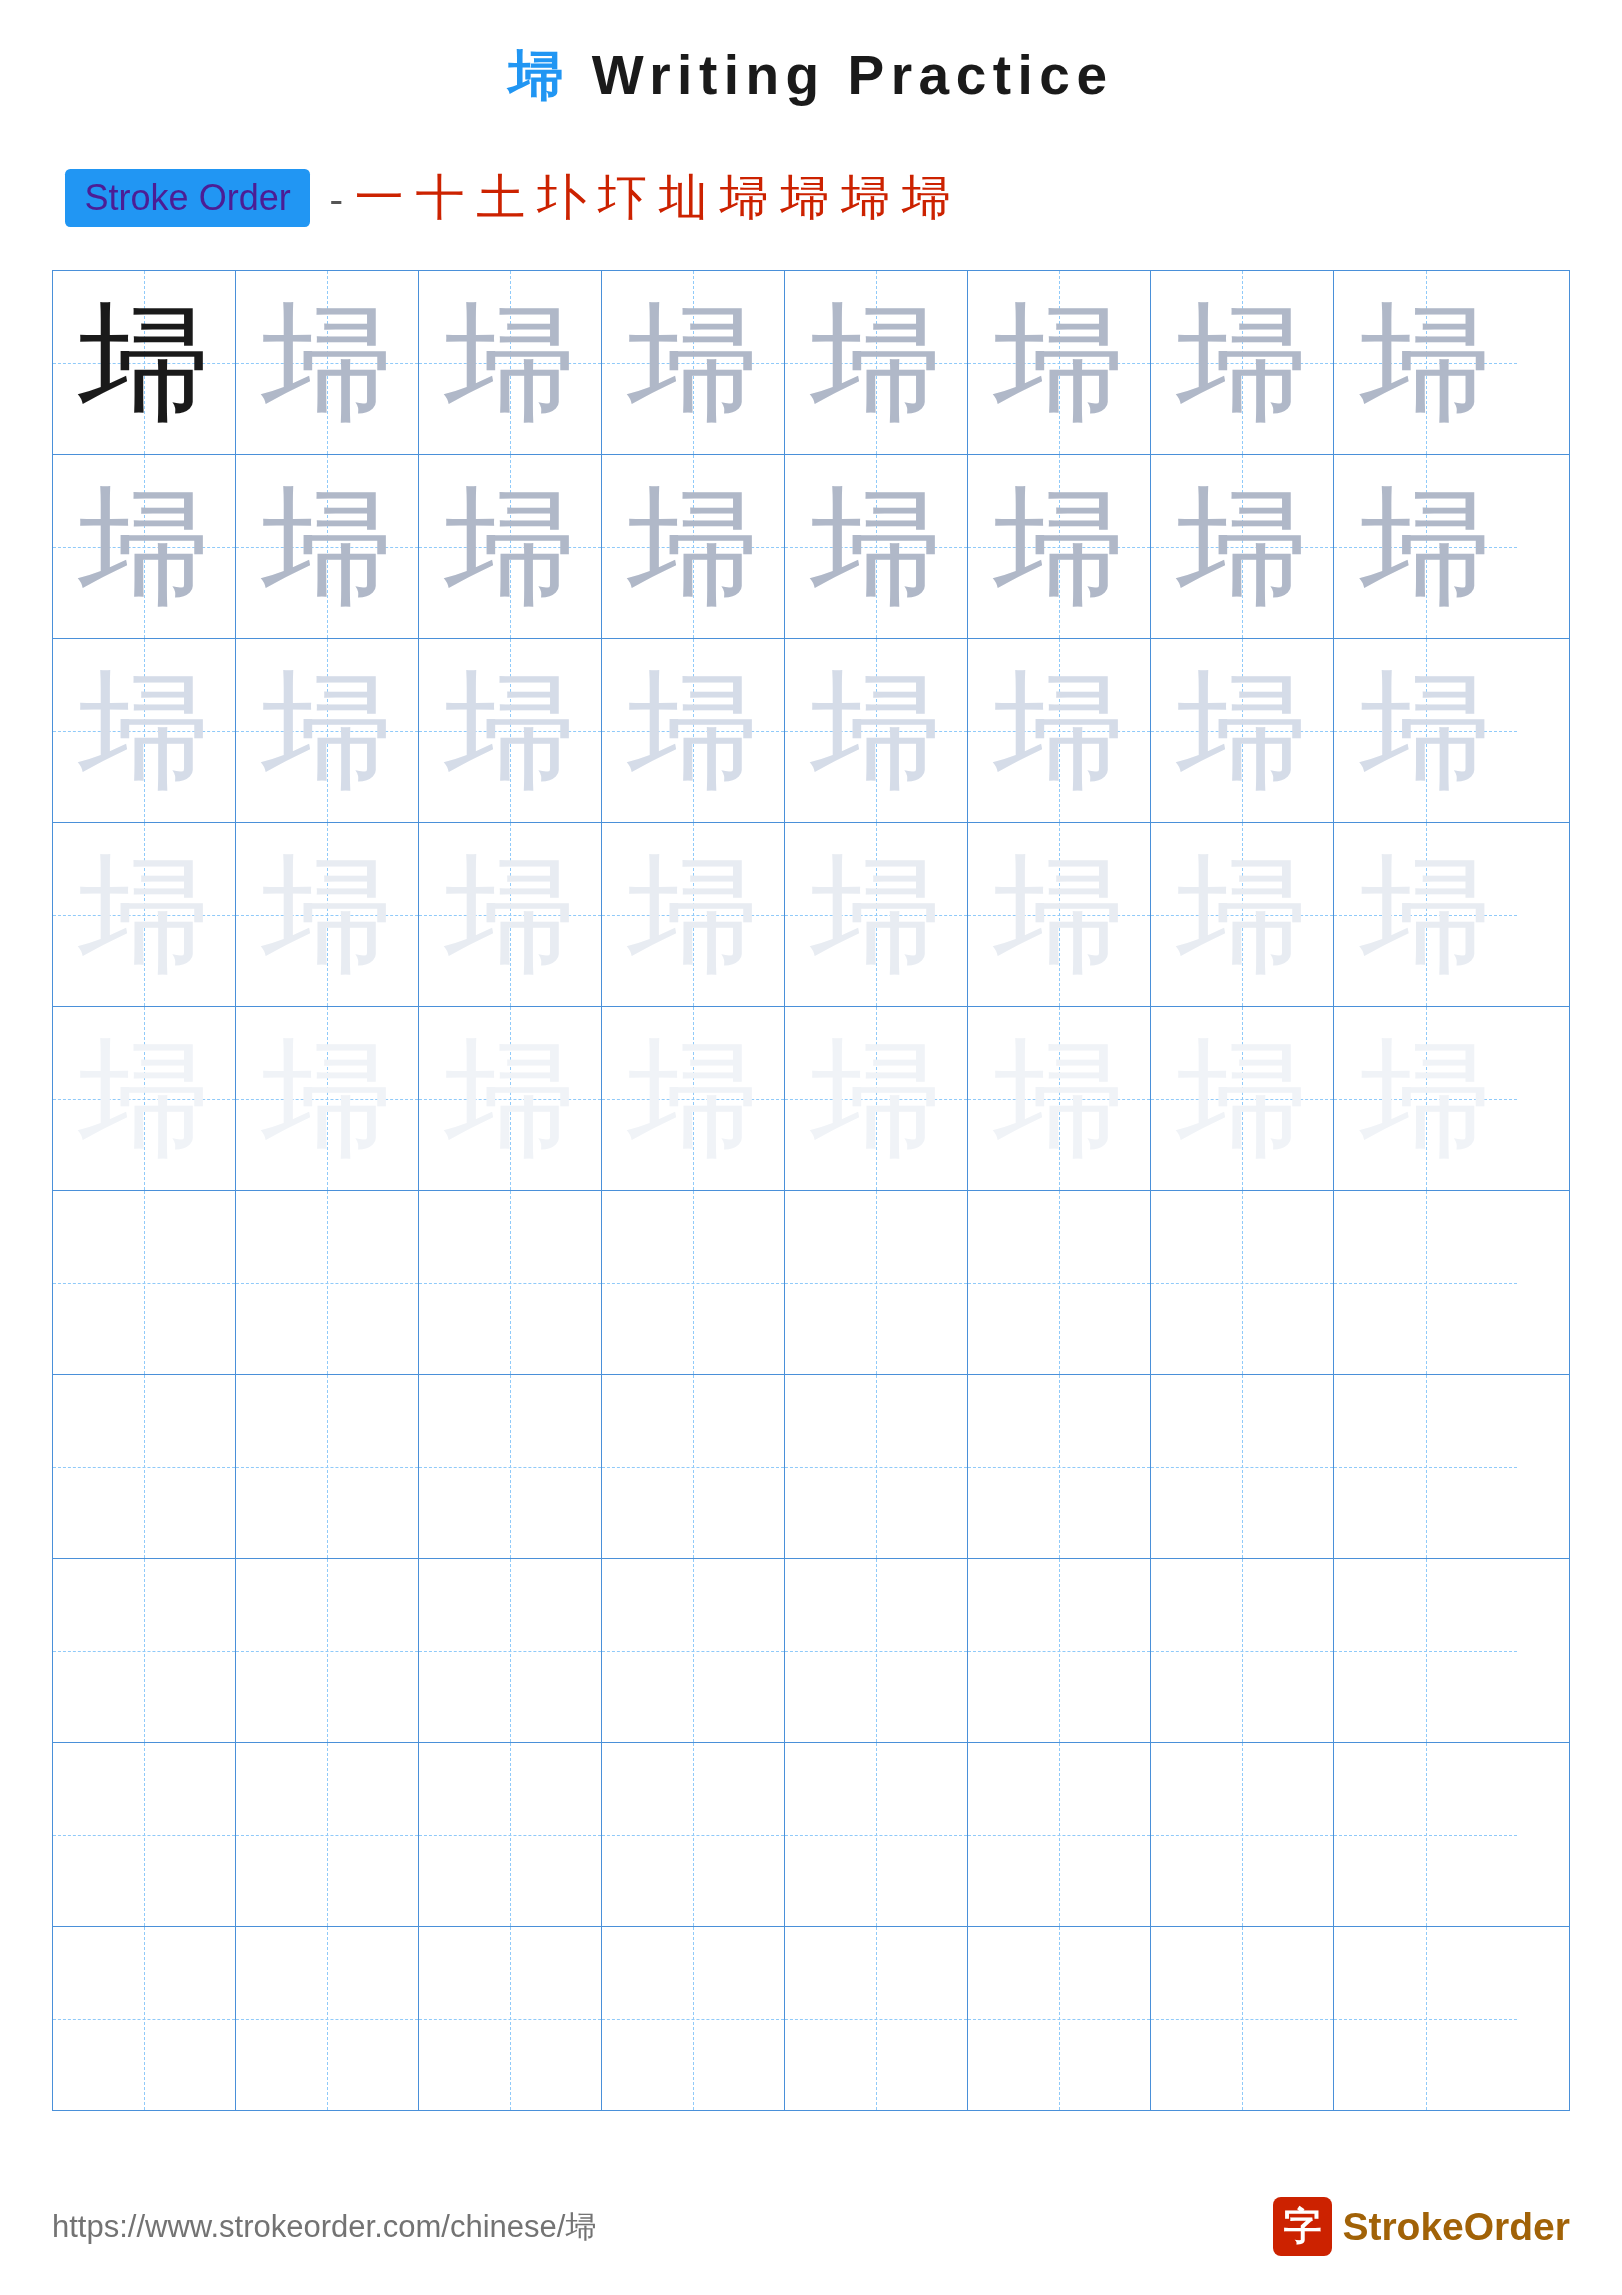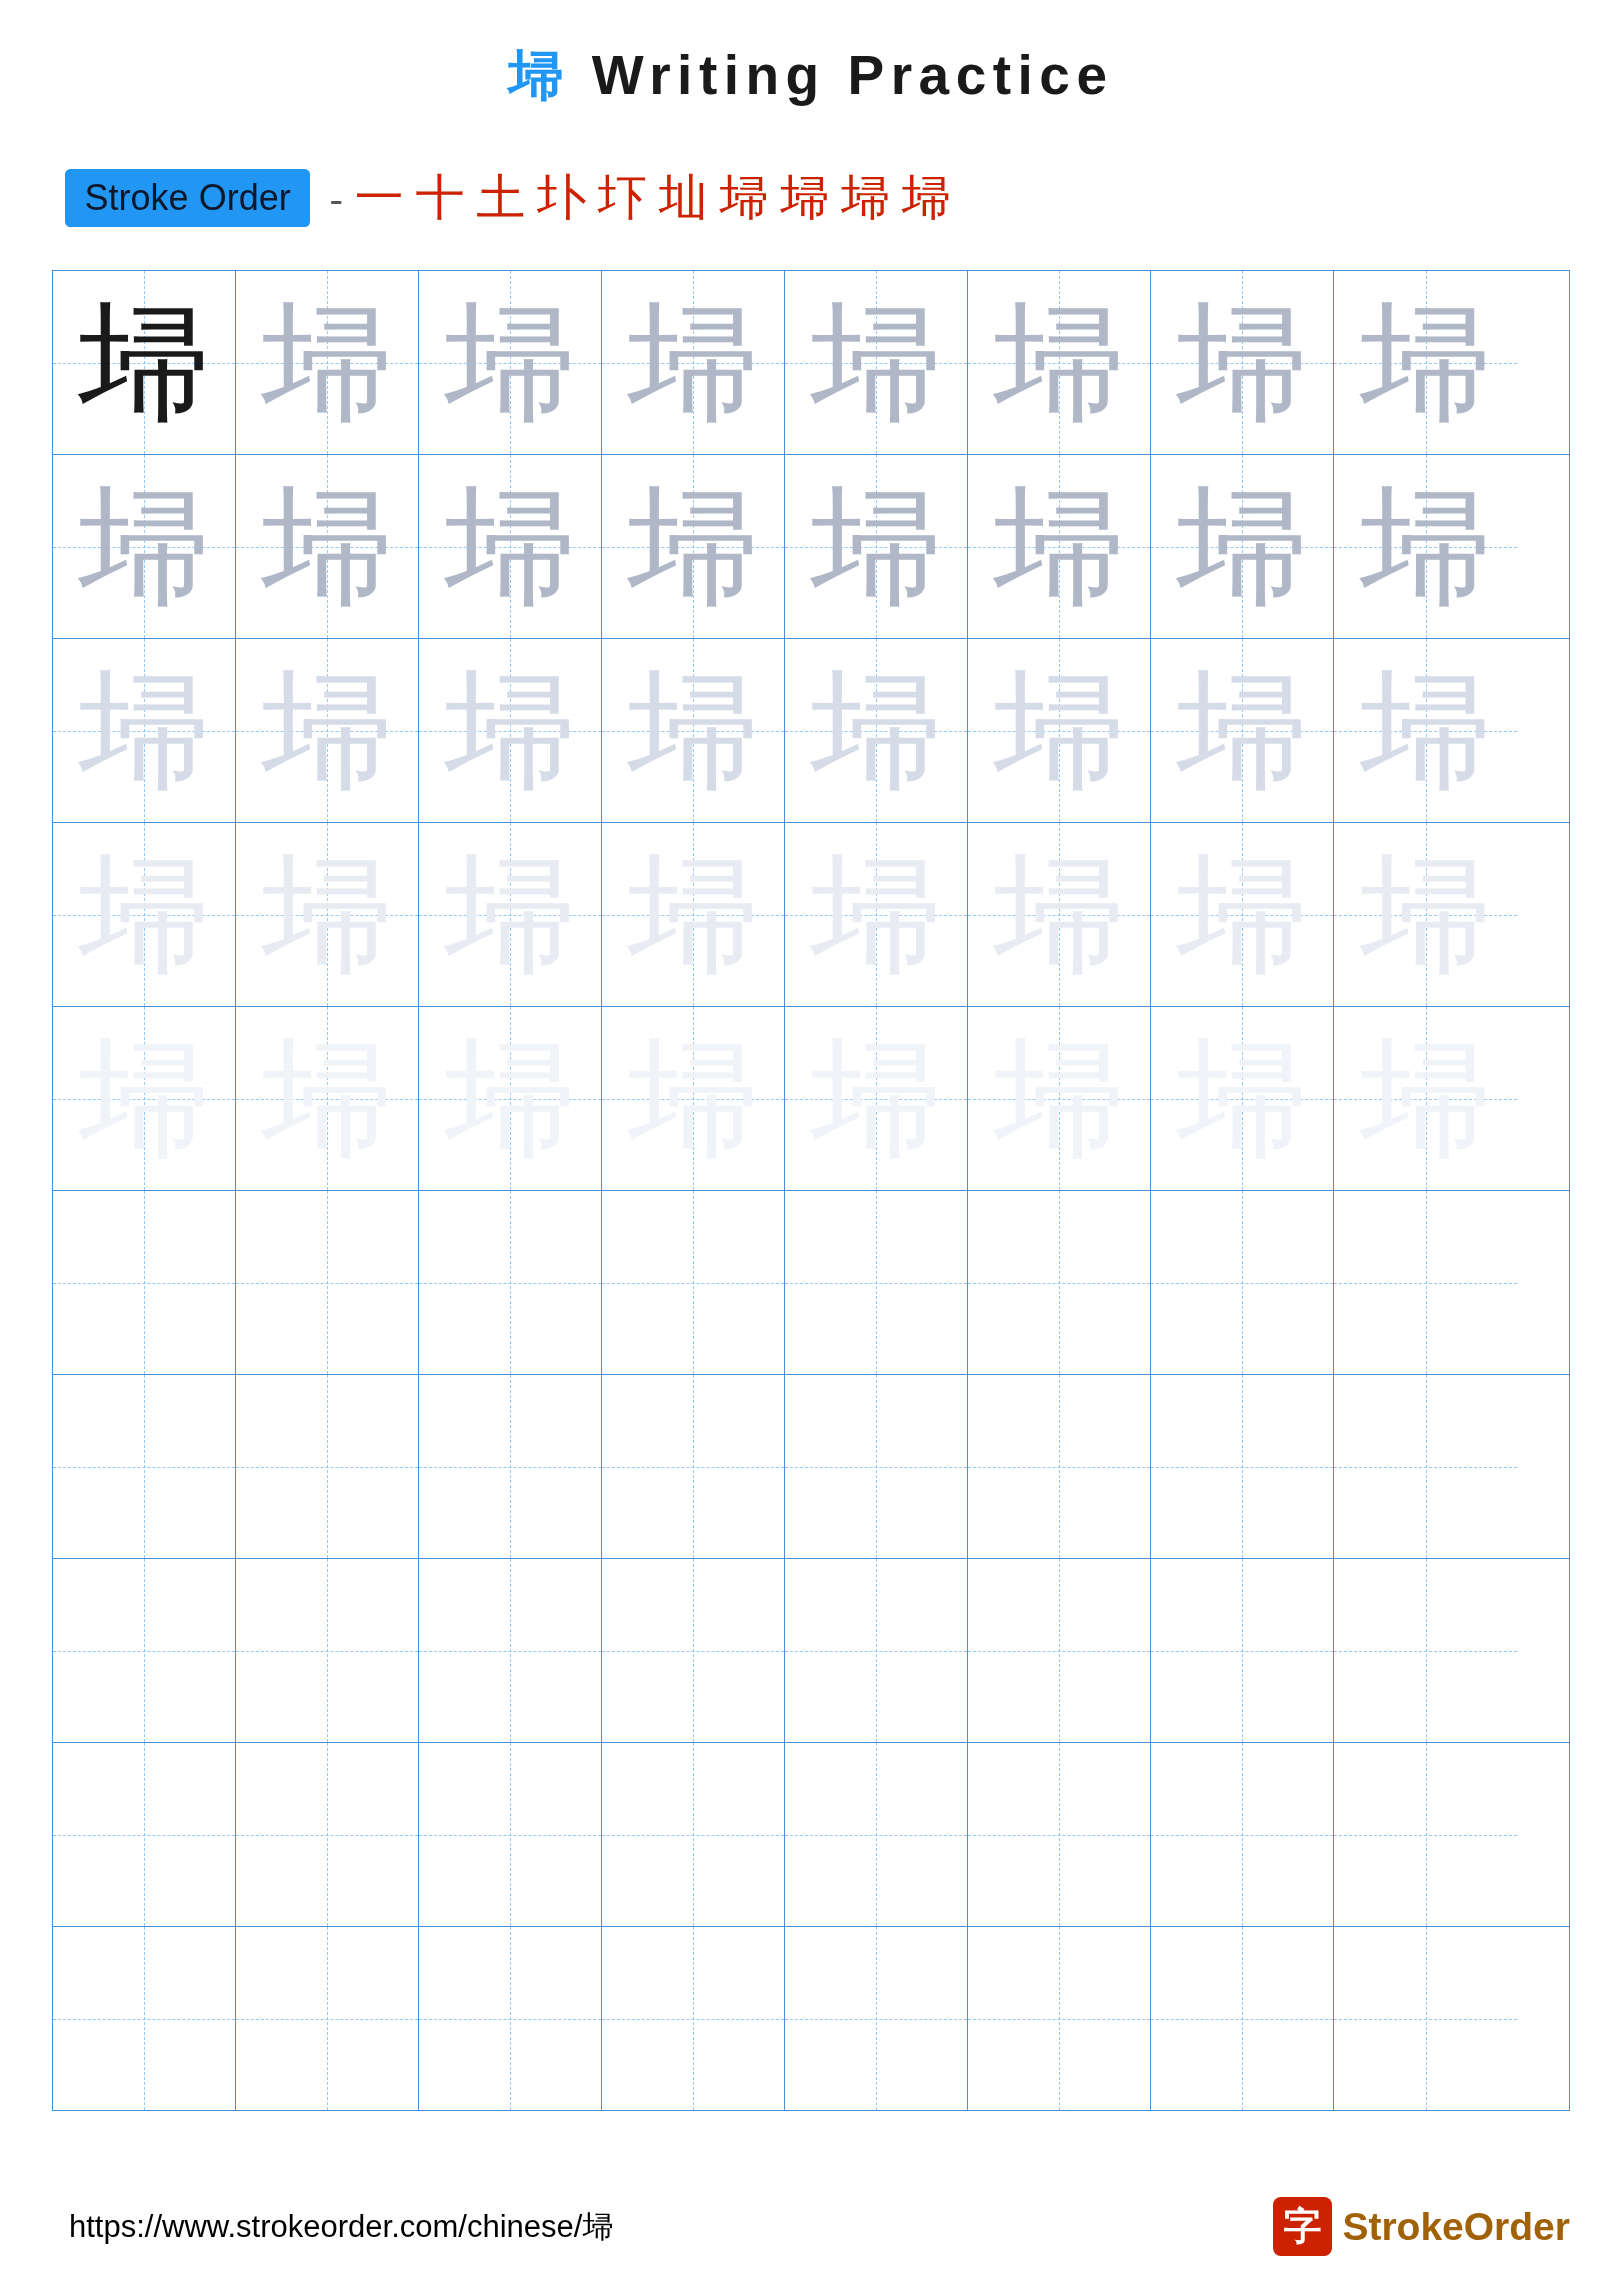--- a/index.html
+++ b/index.html
@@ -30,21 +30,21 @@
     .stroke-order-row {
       display: flex;
       align-items: center;
       margin-bottom: 39px;
       gap: 19.6px;
       padding-left: 13px;
     }
 
     .stroke-order-badge {
       background: #2196F3;
-      color: #0f172a;
+      color: #4c1d95;
       font-size: 36px;
       padding: 7.9px 19.6px;
       border-radius: 5.2px;
       font-family: Arial, sans-serif;
       white-space: nowrap;
     }
 
     .stroke-sequence {
       display: flex;
       align-items: center;
@@ -146,24 +146,23 @@
       position: absolute;
       bottom: 39px;
       left: 52px;
       right: 52px;
       display: flex;
       align-items: center;
       justify-content: space-between;
     }
 
     .footer-url {
-      color: #000000;
+      color: #737373;
       font-size: 31px;
       font-family: Arial, sans-serif;
-      margin-left: 17px;
     }
 
     .footer-logo {
       display: flex;
       align-items: center;
       gap: 10.5px;
     }
 
     .footer-logo-icon {
       width: 59px;

